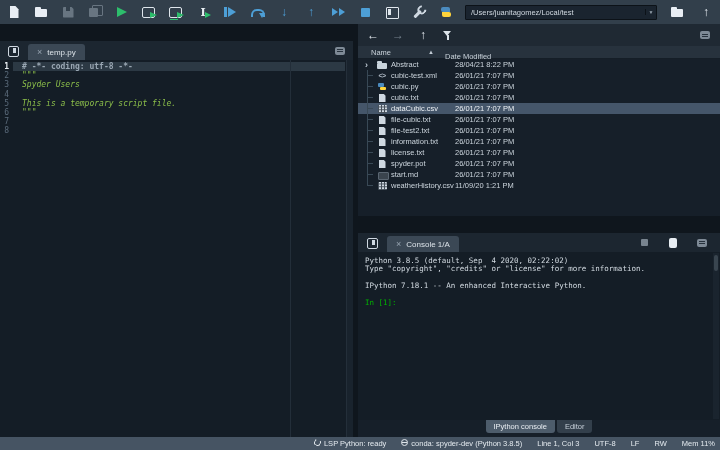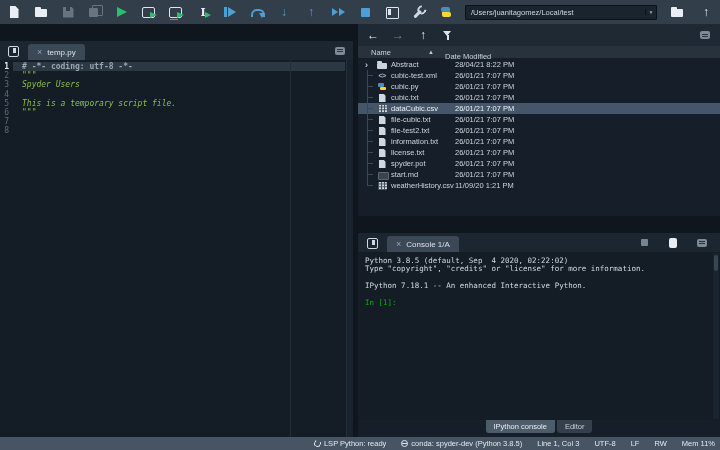--- a/index.html
+++ b/index.html
@@ -156,21 +156,21 @@
   .con-tabs{position:absolute;left:358px;top:420px;width:362px;height:17px;background:#161f29;
             display:flex;justify-content:center;gap:2px;align-items:flex-start;}
   .btab{height:13px;line-height:13px;padding:0 8px;border-radius:0 0 3px 3px;font-size:7.5px;
         background:#333f4b;color:#c6cfd8;}
   .btab.sel{background:#4d5c6b;color:#e8edf2;}
 
   
   .statusbar{position:absolute;left:0;top:437px;width:720px;height:13px;background:var(--sb-bg);
              display:flex;align-items:center;justify-content:flex-end;gap:15px;padding-right:5px;
              font-size:7.5px;color:#e4eaef;}
-  .sb-item{display:flex;align-items:center;gap:3px;}
+  .sb-item{display:flex;gap:3px;}
   .sb-ico{width:7px;height:7px;border:1px solid #dfe5ea;border-radius:50%;flex:none;}
   .sb-ico.sync{border-top-color:transparent;transform:rotate(20deg);}
   .sb-ico.globe{position:relative;}
   .sb-ico.globe::after{content:'';position:absolute;left:0;right:0;top:2px;border-top:1px solid #dfe5ea;}
 </style>
 </head>
 <body>
 
 <div id="app">
 

